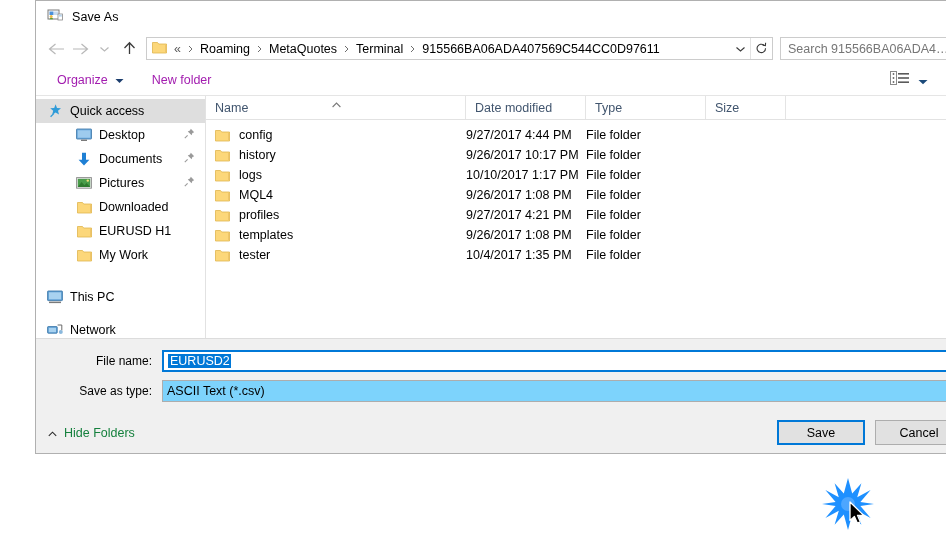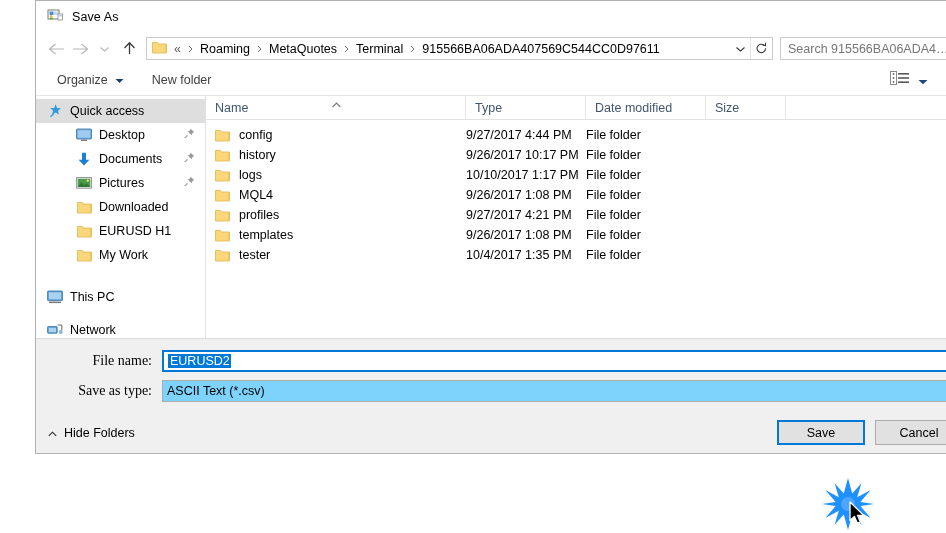--- a/index.html
+++ b/index.html
@@ -78,21 +78,21 @@
     overflow: hidden; white-space: nowrap; text-overflow: ellipsis;
   }
 
   
   #toolbar {
     height: 30px; flex: 0 0 30px;
     display: flex; align-items: center; padding: 0 10px 0 14px;
     background: #ffffff;
   }
   .tb-item {
-    display: flex; align-items: center; font-size: 12.5px; color: #404040;
+    display: flex; align-items: center; font-size: 12.5px; color: #a21caf;
     padding: 3px 7px; cursor: default;
   }
   .tb-caret { margin-left: 7px; }
   #tb-spacer { flex: 1 1 auto; }
   #view-btn { display: flex; align-items: center; padding: 2px 5px; cursor: default; }
   #view-caret { margin-left: 8px; }
   #help-btn { margin-left: 14px; margin-right: 4px; cursor: default; display: flex; }
 
   
   #main {
@@ -141,38 +141,38 @@
   .f-size { width: 80px; flex: 0 0 80px; }
 
   
   #formarea {
     flex: 0 0 auto; background: #f0f0f0; border-top: 1px solid #dcdcdc;
     padding: 11px 14px 8px 14px;
   }
   .frow2 { display: flex; align-items: center; margin-bottom: 8px; }
   .flabel {
     width: 112px; flex: 0 0 112px; text-align: right; padding-right: 10px;
-    font-size: 14px; color: #000; font-family: Liberation Serif, serif;
+    font-size: 12px; color: #000;
   }
   .fieldbox {
     flex: 1 1 auto; height: 22px; display: flex; align-items: center;
     background: #fff; border: 1px solid #7a7a7a; min-width: 0;
   }
   .fieldbox.focused { border: 2px solid #0078d7; }
   .fieldbox.readonly { background: #7dd3fc; border: 1px solid #adadad; }
   .fieldval { flex: 1 1 auto; font-size: 12.5px; color: #000; padding-left: 4px; overflow: hidden; white-space: nowrap; }
   .fieldval .sel { background: #0078d7; color: #ffffff; padding: 1px 1px 2px 2px; }
   .fdrop { width: 22px; flex: 0 0 22px; display: flex; align-items: center; justify-content: center; cursor: default; }
 
   
   #bottombar {
     flex: 0 0 auto; height: 41px; background: #f0f0f0;
     display: flex; align-items: center; padding: 0 17px 0 12px; position: relative;
   }
-  #hide-folders { display: flex; align-items: center; font-size: 12.5px; color: #000000; cursor: default; }
+  #hide-folders { display: flex; align-items: center; font-size: 12.5px; color: #15803d; cursor: default; }
   #hide-folders .cap { margin-left: 7px; }
   #btn-spacer { flex: 1 1 auto; }
   .dlgbtn {
     width: 88px; height: 25px; font-size: 12.5px; color: #000;
     display: flex; align-items: center; justify-content: center;
     background: #e1e1e1; border: 1px solid #adadad; cursor: default;
   }
   .dlgbtn.default { border: 2px solid #0078d7; background: #e1e1e1; }
   #btn-cancel { margin-left: 10px; }
   #grip { position: absolute; right: 4px; bottom: 3px; }
@@ -450,25 +450,25 @@
     <div id="filepane">
       <div id="colheader">
         <div class="col c-name">
           <span class="sortcaret">
             <svg width="9" height="6" viewBox="0 0 9 6">
                 <path d="M0.6 5 L4.5 1 L8.4 5" stroke="#7a7a7a" stroke-width="1.1" fill="none"></path>
               </svg>
           </span>
           <span>Name</span>
         </div>
+        <div class="col c-date">
+          <span>Date modified</span>
+        </div>
         <div class="col c-type">
           <span>Type</span>
-        </div>
-        <div class="col c-date">
-          <span>Date modified</span>
         </div>
         <div class="col c-size">
           <span>Size</span>
         </div>
         <div class="col c-rest"></div>
       </div>
 
       <div id="filerows">
         <div class="frow">
           <div class="f-name">

